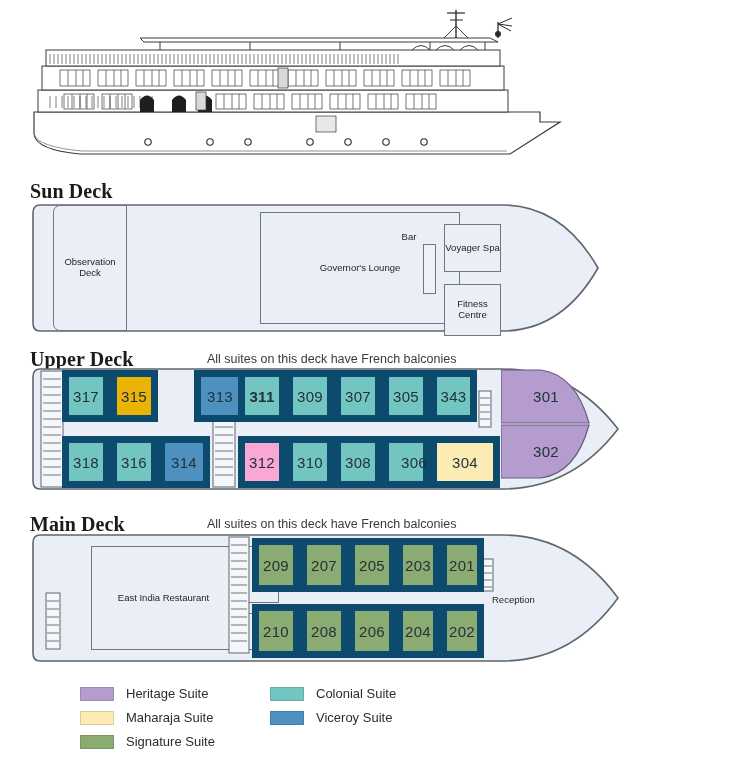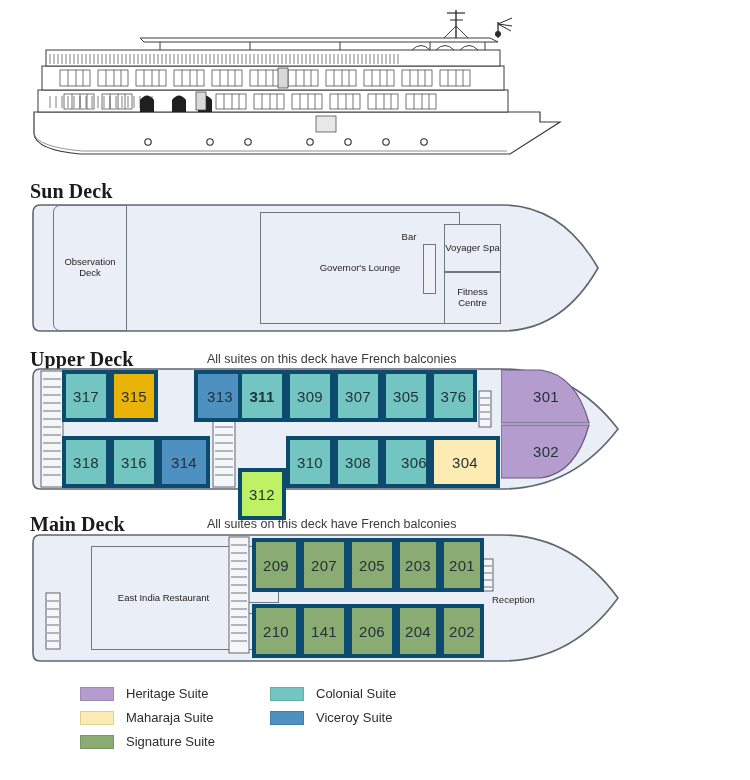--- a/index.html
+++ b/index.html
@@ -42,21 +42,21 @@
     display:flex;align-items:center;justify-content:center;
     text-align:center;
     font-size:9.5px;color:#1d1d1d;line-height:1.15;
     font-family:"Liberation Sans", sans-serif;
     margin-left:20px;
   }
 
   
   .cabin{
     position:absolute;box-sizing:border-box;
-    border:4px solid #0c4a6e;
+    border:7px solid #0c4a6e;
     display:flex;align-items:center;justify-content:center;
     font-size:15px;color:#23323a;
     letter-spacing:.3px;
     font-family:"Liberation Sans", sans-serif;
   }
   .cabin.bowtop,.cabin.bowbot{border:none;}
 
   
   .stairs{position:absolute;box-sizing:border-box;}
   .stairs svg{display:block;}
@@ -345,21 +345,21 @@
   <div class="room" style="left:240px;top:212px;width:200px;height:112px;">
     <span>Governor's Lounge</span>
   </div>
 
   <div class="label-free" style="left:394px;top:232px;width:30px;">Bar</div>
   <div class="room" style="left:403px;top:244px;width:13px;height:50px;background:#eef2f8;"></div>
 
   <div class="room" style="left:424px;top:224px;width:57px;height:48px;">
     <span>Voyager Spa</span>
   </div>
-  <div class="room" style="left:424px;top:272px;width:57px;height:52px;">
+  <div class="room" style="left:424px;top:284px;width:57px;height:52px;">
     <span>Fitness<br>Centre</span>
   </div>
 
   <div class="deck-title" style="left:30px;top:348px;">Upper Deck</div>
   <div class="deck-note" style="left:207px;top:352px;">All suites on this deck have French balconies</div>
 
   <div class="hull" style="left:32px;top:368px;">
     <svg width="600" height="122" viewBox="0 0 600 122">
       <path d="M8 1 Q1 1 1 9 L1 113 Q1 121 8 121 L470 121 Q540 121 586 61 Q540 1 470 1 Z" fill="#eaeff7" stroke="#5f666e" stroke-width="1.6"></path>
     </svg>
@@ -417,39 +417,39 @@
     </svg>
   </div>
 
   <div class="cabin" style="left:62px;top:370px;width:48px;height:52px;background:#72c5c0;">317</div>
   <div class="cabin" style="left:110px;top:370px;width:48px;height:52px;background:#eab308;text-align:right;">315</div>
   <div class="cabin" style="left:158px;top:370px;width:52px;height:52px;background:#4e90bf;margin-left:36px;">313</div>
   <div class="cabin" style="left:238px;top:370px;width:48px;height:52px;background:#72c5c0;font-weight:bold;">311</div>
   <div class="cabin" style="left:286px;top:370px;width:48px;height:52px;background:#72c5c0;">309</div>
   <div class="cabin" style="left:334px;top:370px;width:48px;height:52px;background:#72c5c0;">307</div>
   <div class="cabin" style="left:382px;top:370px;width:48px;height:52px;background:#72c5c0;">305</div>
-  <div class="cabin" style="left:430px;top:370px;width:47px;height:52px;background:#72c5c0;">376</div>
+  <div class="cabin" style="left:430px;top:370px;width:47px;height:52px;background:#72c5c0;">343</div>
 
   <div class="cabin bowtop" style="left:501px;top:369px;width:90px;height:55px;">
     <svg width="90" height="55" viewBox="0 0 90 55" style="position:absolute;left:0;top:0;">
       <path d="M0 1 L40 1 Q75 6 88 54 L0 54 Z" fill="#b49cce" stroke="#6b5a80" stroke-width="1.2"></path>
     </svg>
     <span style="position:relative;z-index:2;">301</span>
   </div>
   <div class="cabin bowbot" style="left:501px;top:424px;width:90px;height:55px;">
     <svg width="90" height="55" viewBox="0 0 90 55" style="position:absolute;left:0;top:0;">
       <path d="M0 1 L88 1 Q75 49 40 54 L0 54 Z" fill="#b49cce" stroke="#6b5a80" stroke-width="1.2"></path>
     </svg>
     <span style="position:relative;z-index:2;">302</span>
   </div>
 
   <div class="cabin" style="left:62px;top:436px;width:48px;height:52px;background:#72c5c0;">318</div>
   <div class="cabin" style="left:110px;top:436px;width:48px;height:52px;background:#72c5c0;">316</div>
   <div class="cabin" style="left:158px;top:436px;width:52px;height:52px;background:#4e90bf;">314</div>
-  <div class="cabin" style="left:238px;top:436px;width:48px;height:52px;background:#bef264;margin-top:32px;">312</div>
+  <div class="cabin" style="left:238px;top:436px;width:48px;height:52px;background:#f9a8d4;">312</div>
   <div class="cabin" style="left:286px;top:436px;width:48px;height:52px;background:#72c5c0;">310</div>
   <div class="cabin" style="left:334px;top:436px;width:48px;height:52px;background:#72c5c0;">308</div>
   <div class="cabin" style="left:382px;top:436px;width:48px;height:52px;background:#72c5c0;padding-left:16px;">306</div>
   <div class="cabin" style="left:430px;top:436px;width:70px;height:52px;background:#fdebb4;">304</div>
 
   <div class="deck-title" style="left:30px;top:513px;">Main Deck</div>
   <div class="deck-note" style="left:207px;top:517px;">All suites on this deck have French balconies</div>
 
   <div class="hull" style="left:32px;top:534px;">
     <svg width="600" height="128" viewBox="0 0 600 128">
@@ -508,21 +508,21 @@
     </svg>
   </div>
 
   <div class="cabin" style="left:252px;top:538px;width:48px;height:54px;background:#8aab72;">209</div>
   <div class="cabin" style="left:300px;top:538px;width:48px;height:54px;background:#8aab72;">207</div>
   <div class="cabin" style="left:348px;top:538px;width:48px;height:54px;background:#8aab72;">205</div>
   <div class="cabin" style="left:396px;top:538px;width:44px;height:54px;background:#8aab72;">203</div>
   <div class="cabin" style="left:440px;top:538px;width:44px;height:54px;background:#8aab72;">201</div>
 
   <div class="cabin" style="left:252px;top:604px;width:48px;height:54px;background:#8aab72;">210</div>
-  <div class="cabin" style="left:300px;top:604px;width:48px;height:54px;background:#8aab72;">141</div>
+  <div class="cabin" style="left:300px;top:604px;width:48px;height:54px;background:#8aab72;">208</div>
   <div class="cabin" style="left:348px;top:604px;width:48px;height:54px;background:#8aab72;">206</div>
   <div class="cabin" style="left:396px;top:604px;width:44px;height:54px;background:#8aab72;">204</div>
   <div class="cabin" style="left:440px;top:604px;width:44px;height:54px;background:#8aab72;">202</div>
 
   <div class="label-free" style="left:492px;top:595px;">Reception</div>
 
   <div class="legend">
     <div class="legend-row">
       <div class="legend-item">
         <span class="swatch" style="background:#b49cce;"></span>

